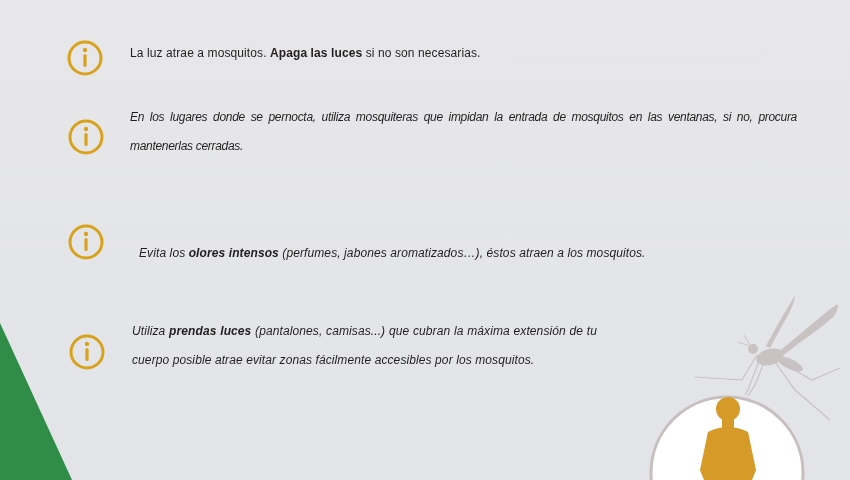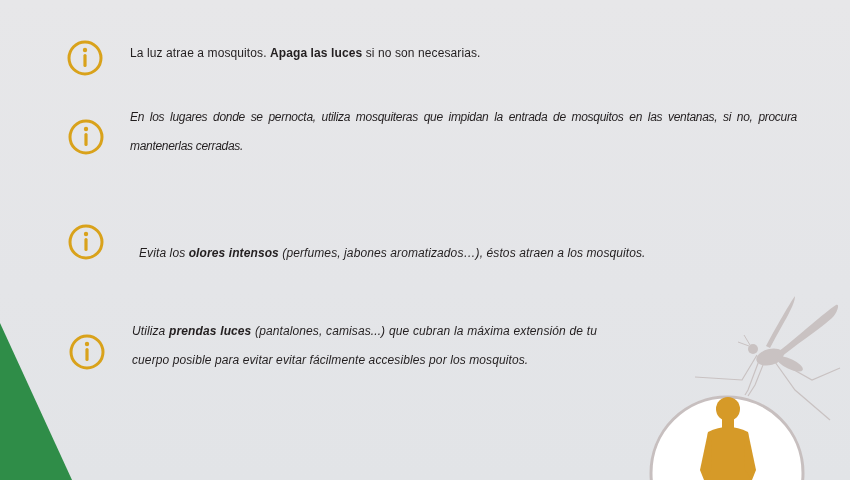--- a/index.html
+++ b/index.html
@@ -77,14 +77,14 @@
   </svg>
   <div class="txt just" style="left:139px;top:224px;width:656px;margin-top:15px;"><span>Evita los </span><b>olores intensos</b><span> (perfumes, jabones aromatizados…), éstos atraen a los mosquitos.</span></div>
 </div>
 
 <div>
   <svg class="icon" style="left:69px;top:334px;" viewBox="0 0 36 36">
     <circle cx="18" cy="18" r="16" fill="none" stroke="#d9a21b" stroke-width="3"></circle>
     <circle cx="18" cy="10" r="2.2" fill="#d9a21b"></circle>
     <rect x="16.4" y="14" width="3.2" height="13" rx="1.6" fill="#d9a21b"></rect>
   </svg>
-  <div class="txt just" style="left:132px;top:317px;width:465px;"><span>Utiliza </span><b>prendas luces</b><span> (pantalones, camisas...) que cubran la máxima extensión de tu cuerpo posible para evitar evitar fácilmente accesibles por los mosquitos.</span></div>
+  <div class="txt just" style="left:132px;top:317px;width:465px;"><span>Utiliza </span><b>prendas luces</b><span> (pantalones, camisas...) que cubran la máxima extensión de tu cuerpo posible atrae evitar zonas fácilmente accesibles por los mosquitos.</span></div>
 </div>
 
 </body></html>

